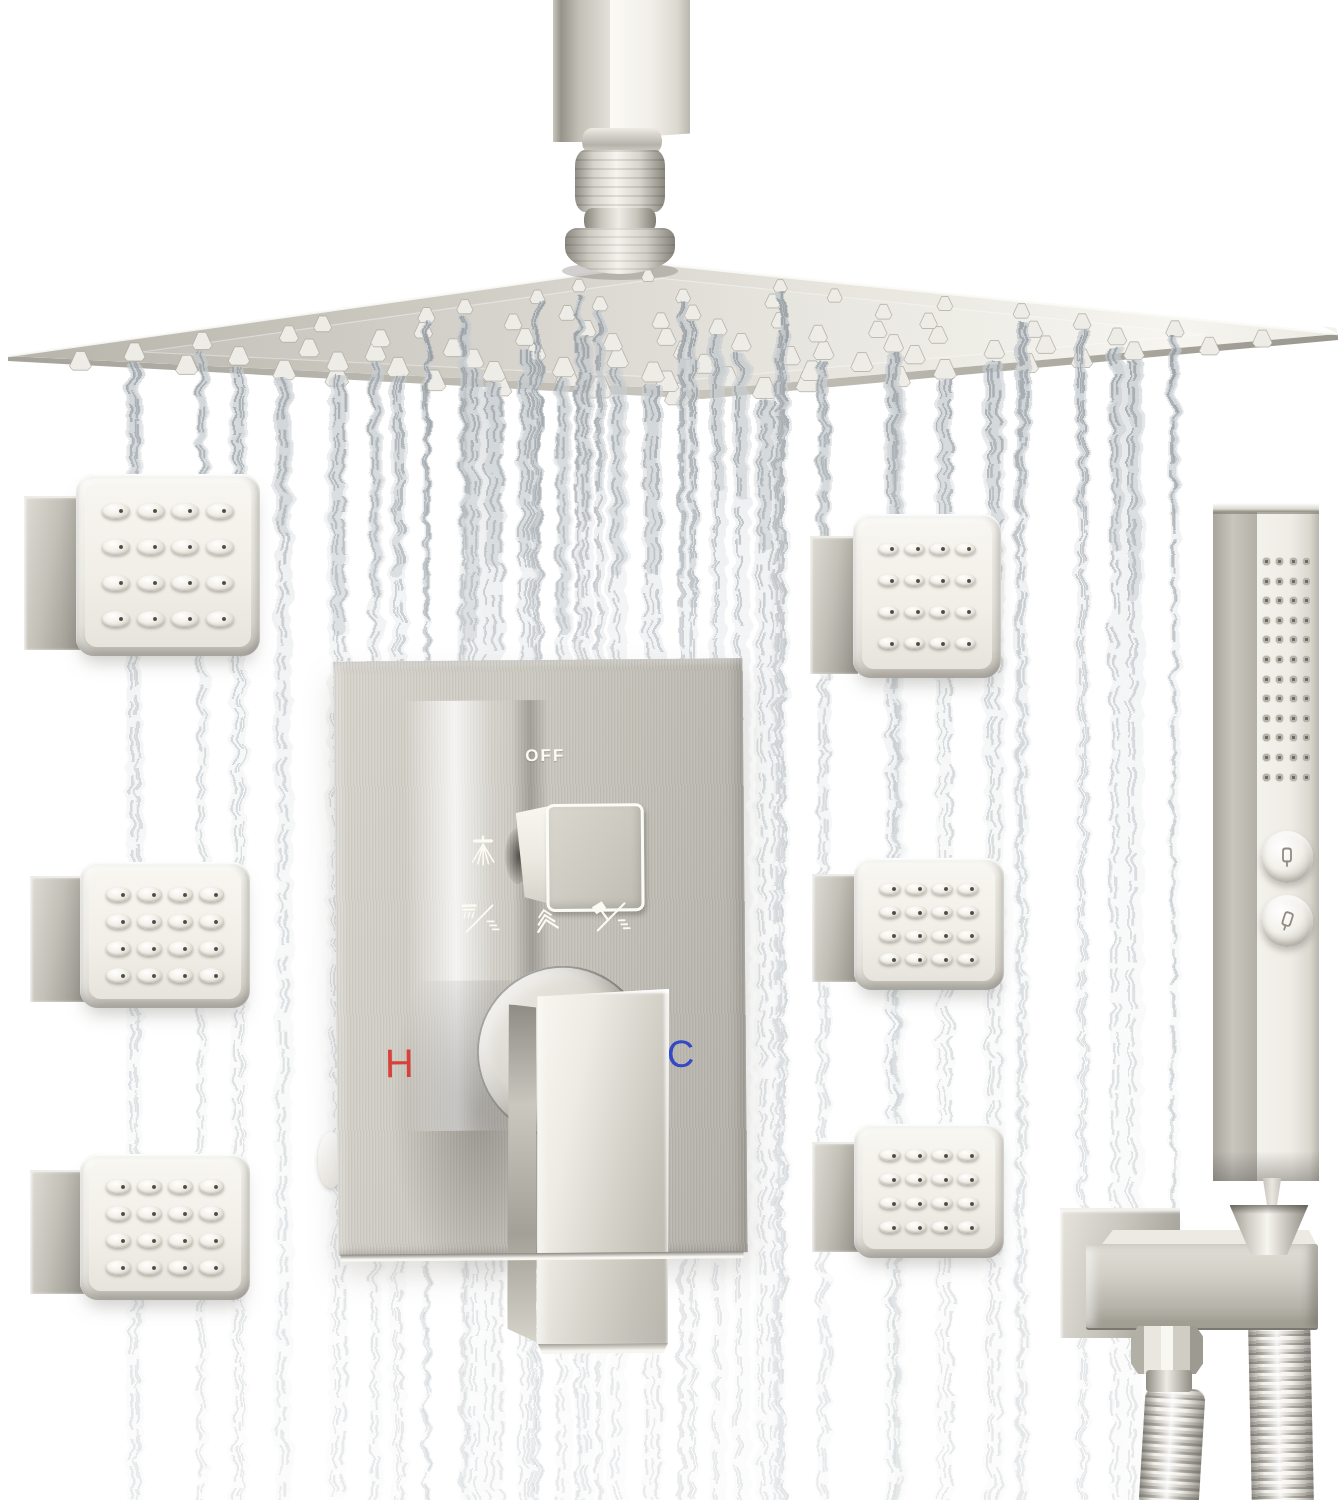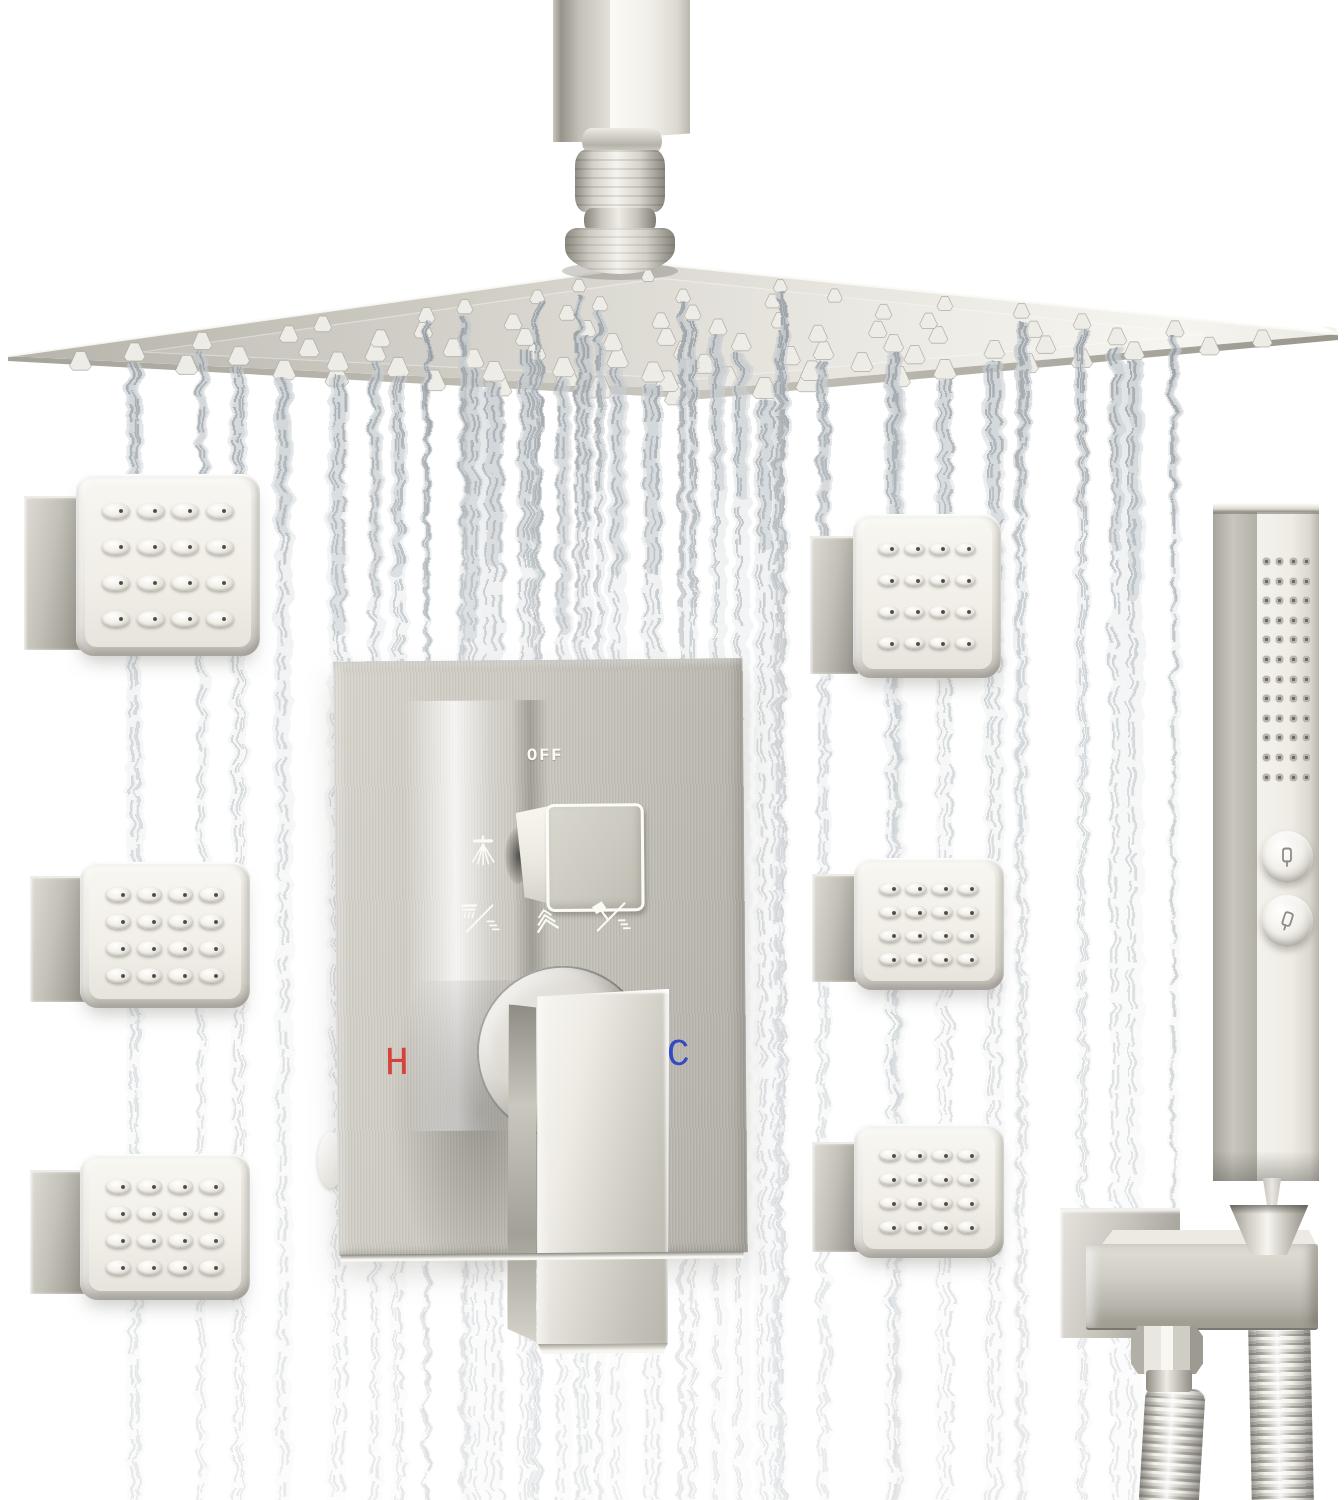--- a/index.html
+++ b/index.html
@@ -1,17 +1,17 @@
 <!DOCTYPE html>
 <html><head>
 <meta charset="utf-8">
 <style>
   html,body{margin:0;padding:0;background:#fff;}
   .scene{position:relative;width:1344px;height:1500px;background:#ffffff;overflow:hidden;
-         font-family:Liberation Mono, monospace;}
+         font-family:Liberation Sans, sans-serif;}
   .abs{position:absolute;}
 
   
   #water-svg{position:absolute;left:0;top:0;z-index:3;}
 
   
   .arm{z-index:4;}
   .tube-left{left:553px;top:0;width:57px;height:142px;
     background:linear-gradient(90deg,#c9c6be 0%,#96938b 14%,#c3c0b8 46%,#e2e0d8 100%);}
   .tube-front{left:610px;top:0;width:80px;height:139px;

